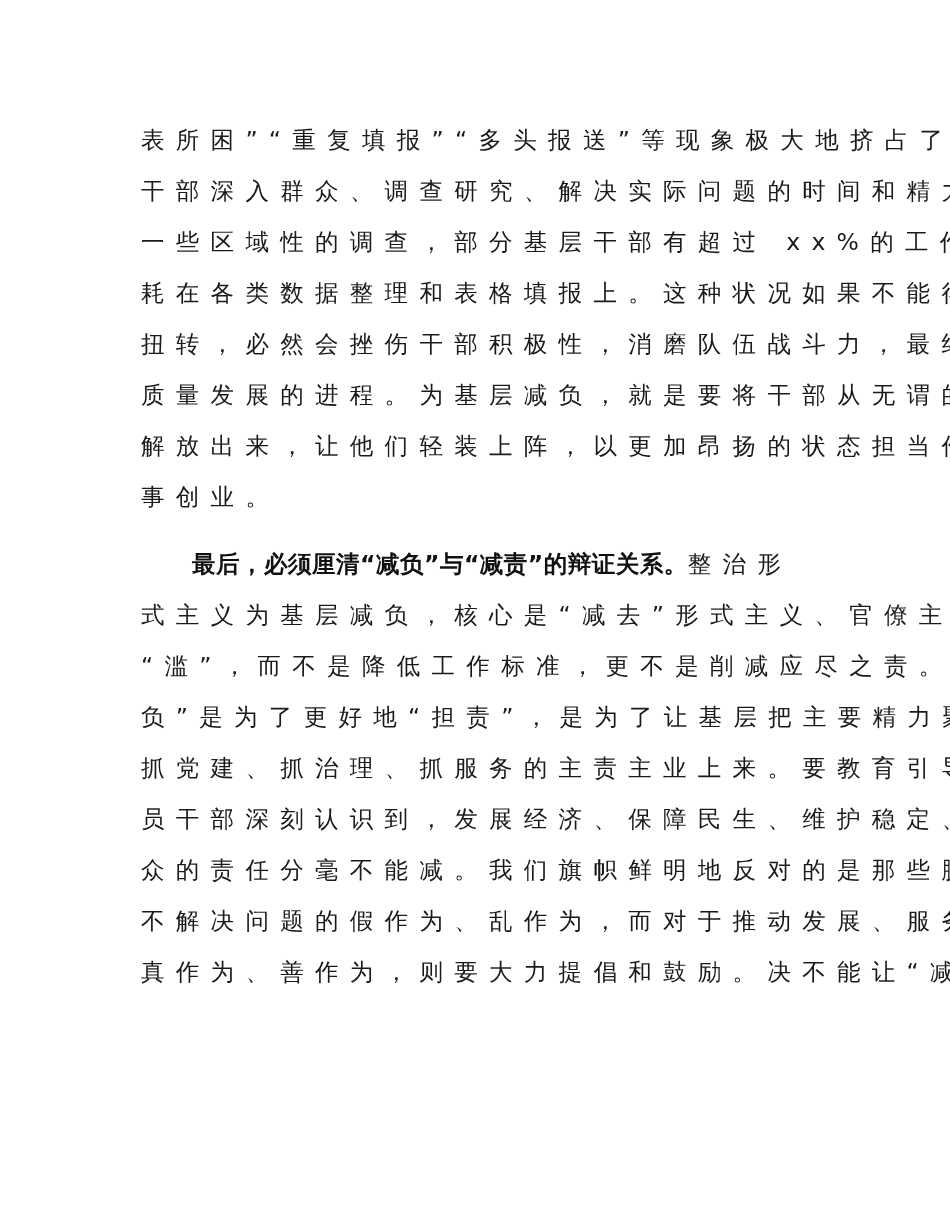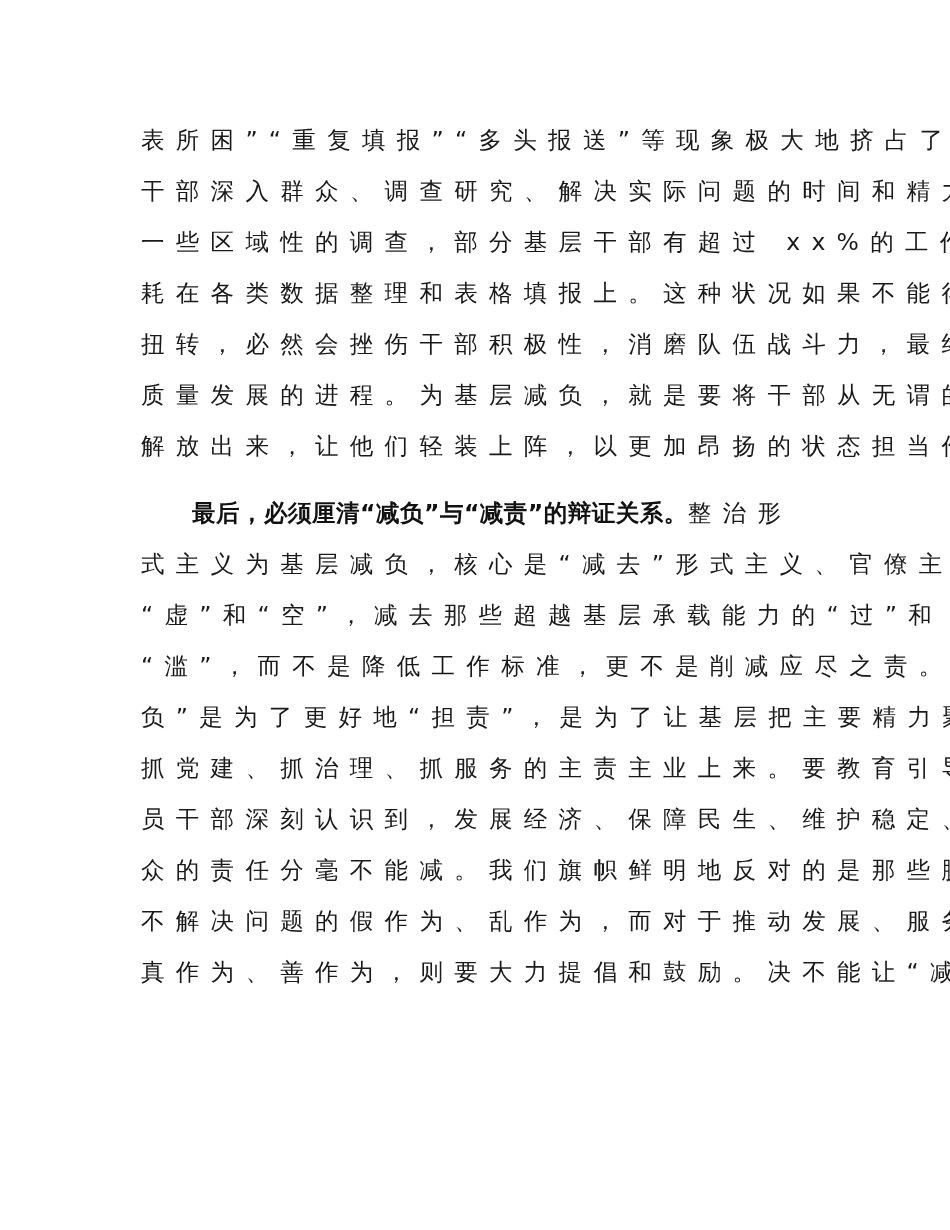--- a/index.html
+++ b/index.html
@@ -30,26 +30,26 @@
 
 <div class="page">
   <div>
     <span class="line">表所困”“重复填报”“多头报送”等现象极大地挤占了基层</span>
     <span class="line">干部深入群众、调查研究、解决实际问题的时间和精力。根据</span>
     <span class="line">一些区域性的调查，部分基层干部有超过 xx%的工作时间被消</span>
     <span class="line">耗在各类数据整理和表格填报上。这种状况如果不能得到根本</span>
     <span class="line">扭转，必然会挫伤干部积极性，消磨队伍战斗力，最终影响高</span>
     <span class="line">质量发展的进程。为基层减负，就是要将干部从无谓的事务中</span>
     <span class="line">解放出来，让他们轻装上阵，以更加昂扬的状态担当作为、干</span>
+    <span class="line">事创业。</span>
   </div>
   <div class="para-gap"></div>
   <div>
     <span class="line indent"><span class="bold">最后，必须厘清“减负”与“减责”的辩证关系。</span><span class="normal">整治形</span></span>
     <span class="line">式主义为基层减负，核心是“减去”形式主义、官僚主义的</span>
-    <span class="line">“虚”和“空”，减去那些超越基层承载能力的“过”和</span>
     <span class="line">“滥”，而不是降低工作标准，更不是削减应尽之责。“减</span>
     <span class="line">负”是为了更好地“担责”，是为了让基层把主要精力聚焦到</span>
     <span class="line">抓党建、抓治理、抓服务的主责主业上来。要教育引导广大党</span>
     <span class="line">员干部深刻认识到，发展经济、保障民生、维护稳定、服务群</span>
     <span class="line">众的责任分毫不能减。我们旗帜鲜明地反对的是那些脱离实际、</span>
     <span class="line">不解决问题的假作为、乱作为，而对于推动发展、服务群众的</span>
     <span class="line">真作为、善作为，则要大力提倡和鼓励。决不能让“减负”成</span>
   </div>
 </div>
 

